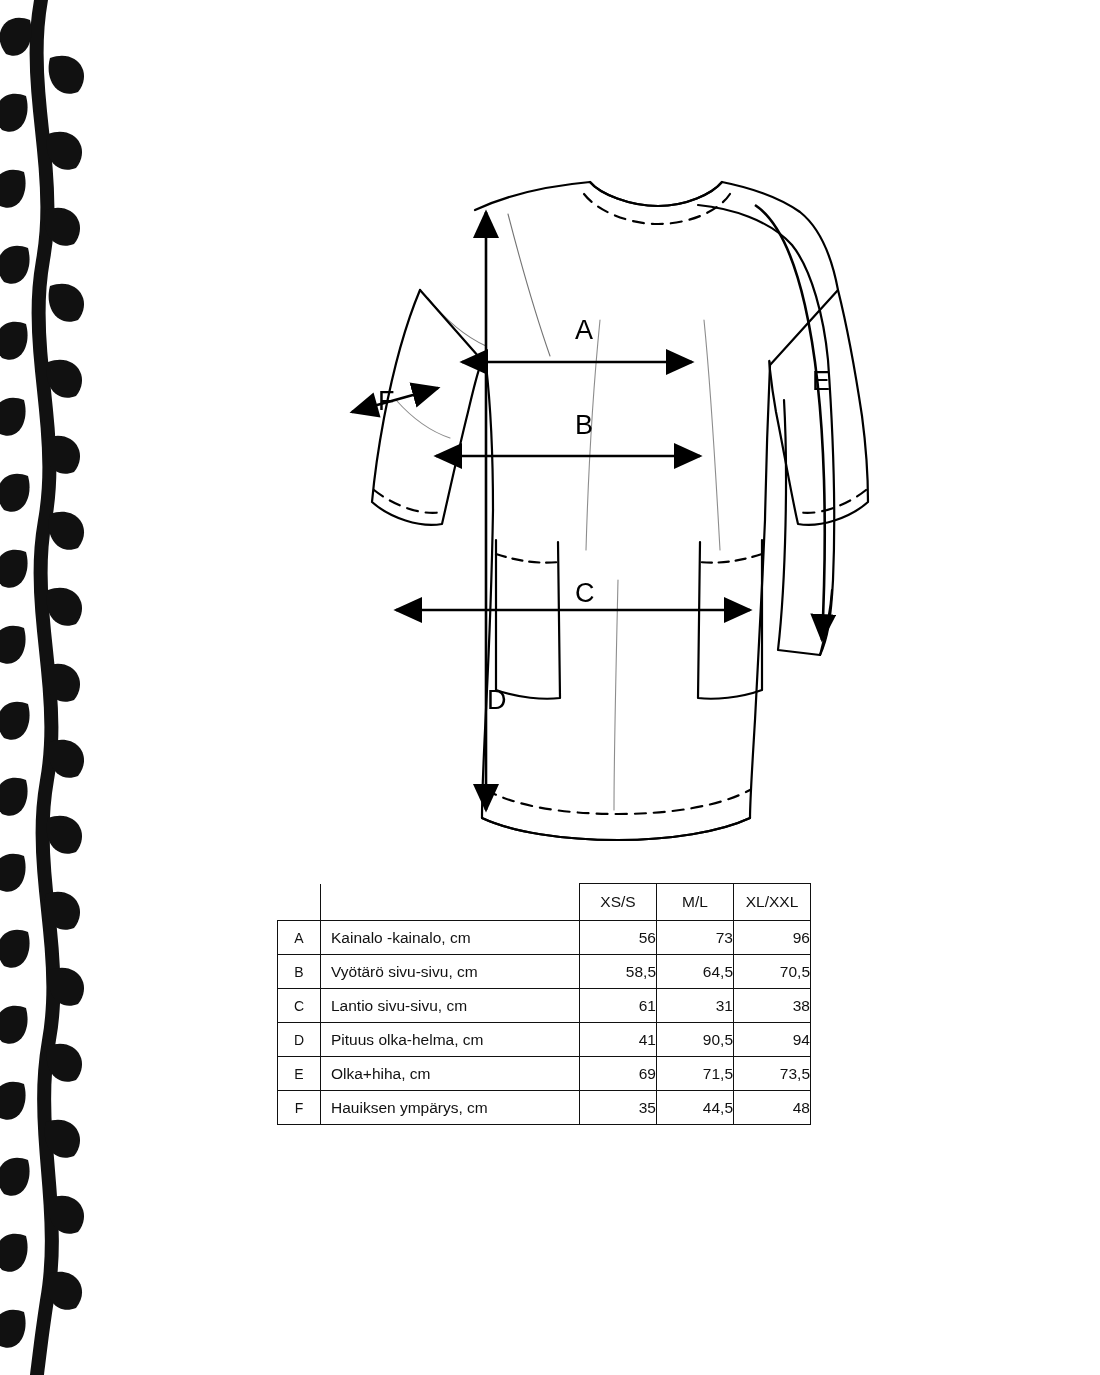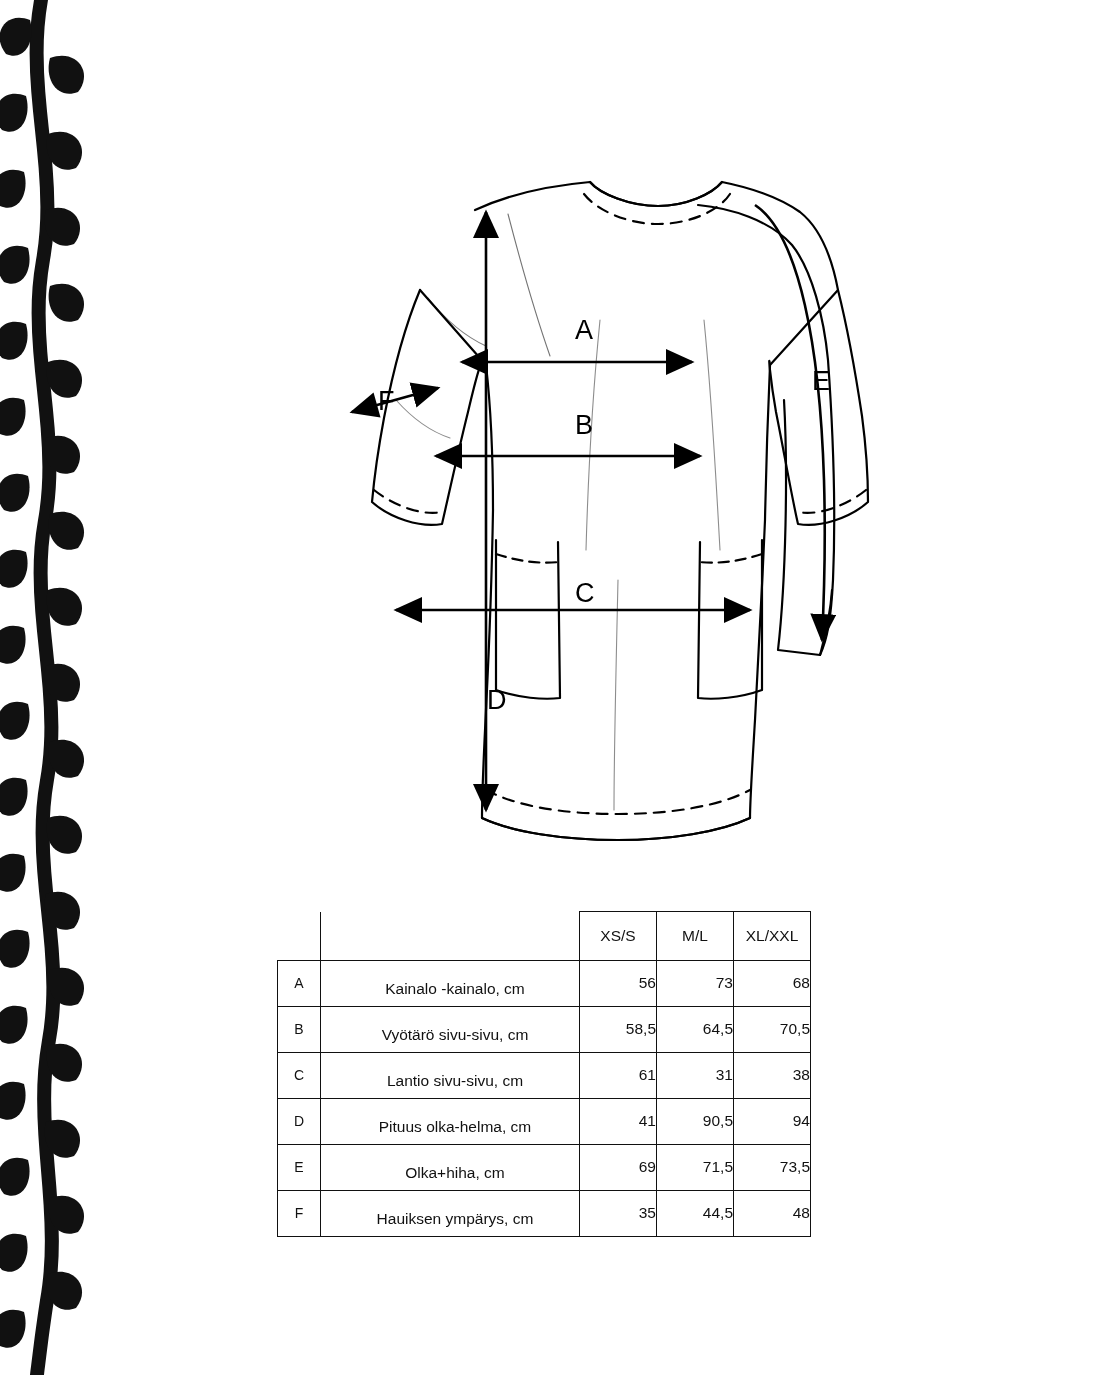--- a/index.html
+++ b/index.html
@@ -49,40 +49,40 @@
   .letter-b { left: 575px; top: 412px; }
   .letter-c { left: 575px; top: 580px; }
   .letter-d { left: 487px; top: 687px; }
   .letter-e { left: 812px; top: 368px; }
   .letter-f { left: 378px; top: 388px; }
 
   
   .size-table {
     position: absolute;
     left: 277px;
-    top: 911px;
+    top: 883px;
     border-collapse: collapse;
     font-size: 15.5px;
   }
   .size-table td, .size-table th {
     border: 1px solid #111;
     font-weight: normal;
     color: #111;
     height: 25px;
   }
   .size-table .c-key {
     width: 42px;
     text-align: center;
     font-size: 14px;
     padding: 4px 0;
   }
   .size-table .c-label {
     width: 248px;
-    text-align: center;
-    padding: 16px 0 4px 10px;
+    text-align: left;
+    padding: 4px 0 4px 10px;
   }
   .size-table .c-val {
     width: 76px;
     text-align: right;
     padding: 4px 0;
   }
   .size-table thead td {
     height: 28px;
   }
   .size-table thead .c-val {
@@ -251,21 +251,21 @@
         <td class="c-val">M/L</td>
         <td class="c-val">XL/XXL</td>
       </tr>
     </thead>
     <tbody>
       <tr>
         <td class="c-key">A</td>
         <td class="c-label">Kainalo -kainalo, cm</td>
         <td class="c-val">56</td>
         <td class="c-val">73</td>
-        <td class="c-val">68</td>
+        <td class="c-val">96</td>
       </tr>
       <tr>
         <td class="c-key">B</td>
         <td class="c-label">Vyötärö sivu-sivu, cm</td>
         <td class="c-val">58,5</td>
         <td class="c-val">64,5</td>
         <td class="c-val">70,5</td>
       </tr>
       <tr>
         <td class="c-key">C</td>

